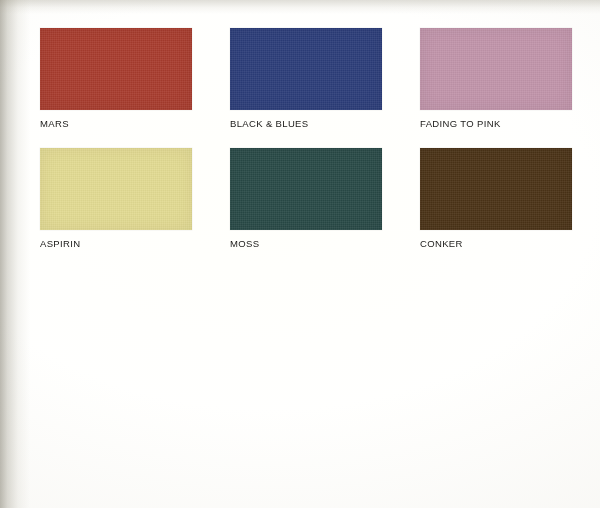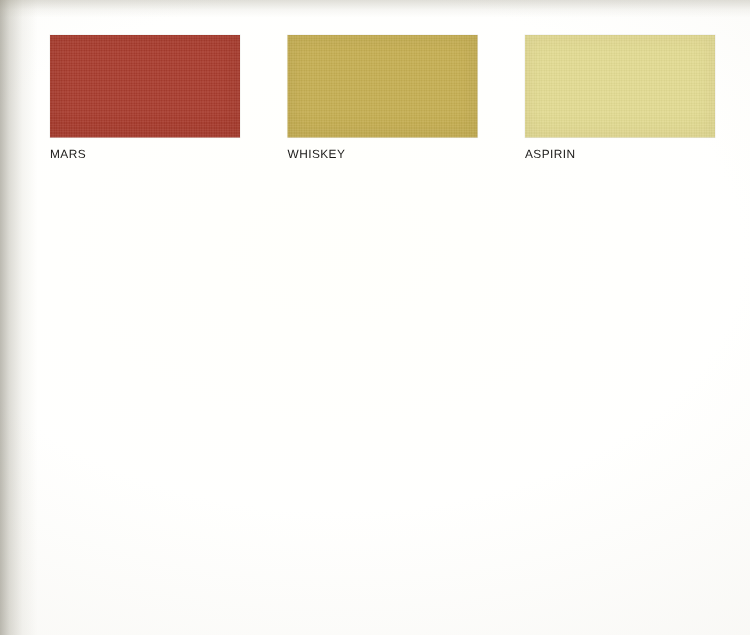--- a/index.html
+++ b/index.html
@@ -146,22 +146,34 @@
   <div id="paper-tint"></div>
   <div id="gutter-shadow"></div>
   <div id="top-edge"></div>
 
   <div id="swatch-grid">
       <div class="swatch-cell">
         <div class="swatch-chip" style="background-color: rgb(168, 60, 46);"></div>
         <div class="swatch-label">MARS</div>
       </div>
       <div class="swatch-cell">
-        <div class="swatch-chip" style="background-color: rgb(197, 174, 82);"></div>
-        <div class="swatch-label">WHISKEY</div>
+        <div class="swatch-chip" style="background-color: rgb(44, 61, 121);"></div>
+        <div class="swatch-label">BLACK &amp; BLUES</div>
+      </div>
+      <div class="swatch-cell">
+        <div class="swatch-chip" style="background-color: rgb(193, 148, 170);"></div>
+        <div class="swatch-label">FADING TO PINK</div>
       </div>
       <div class="swatch-cell">
         <div class="swatch-chip" style="background-color: rgb(226, 218, 146);"></div>
         <div class="swatch-label">ASPIRIN</div>
+      </div>
+      <div class="swatch-cell">
+        <div class="swatch-chip" style="background-color: rgb(41, 74, 71);"></div>
+        <div class="swatch-label">MOSS</div>
+      </div>
+      <div class="swatch-cell">
+        <div class="swatch-chip" style="background-color: rgb(75, 51, 23);"></div>
+        <div class="swatch-label">CONKER</div>
       </div>
     </div>
 
 </div>
 
 </body></html>

